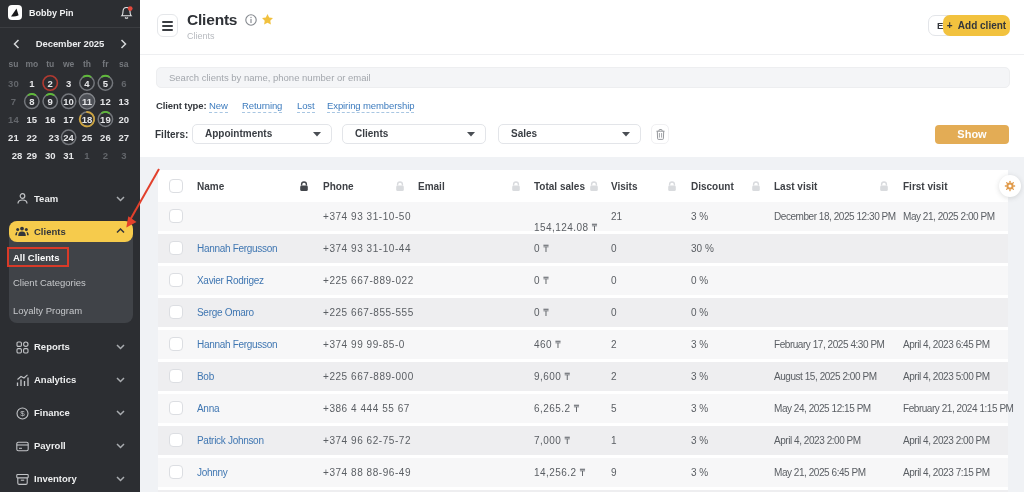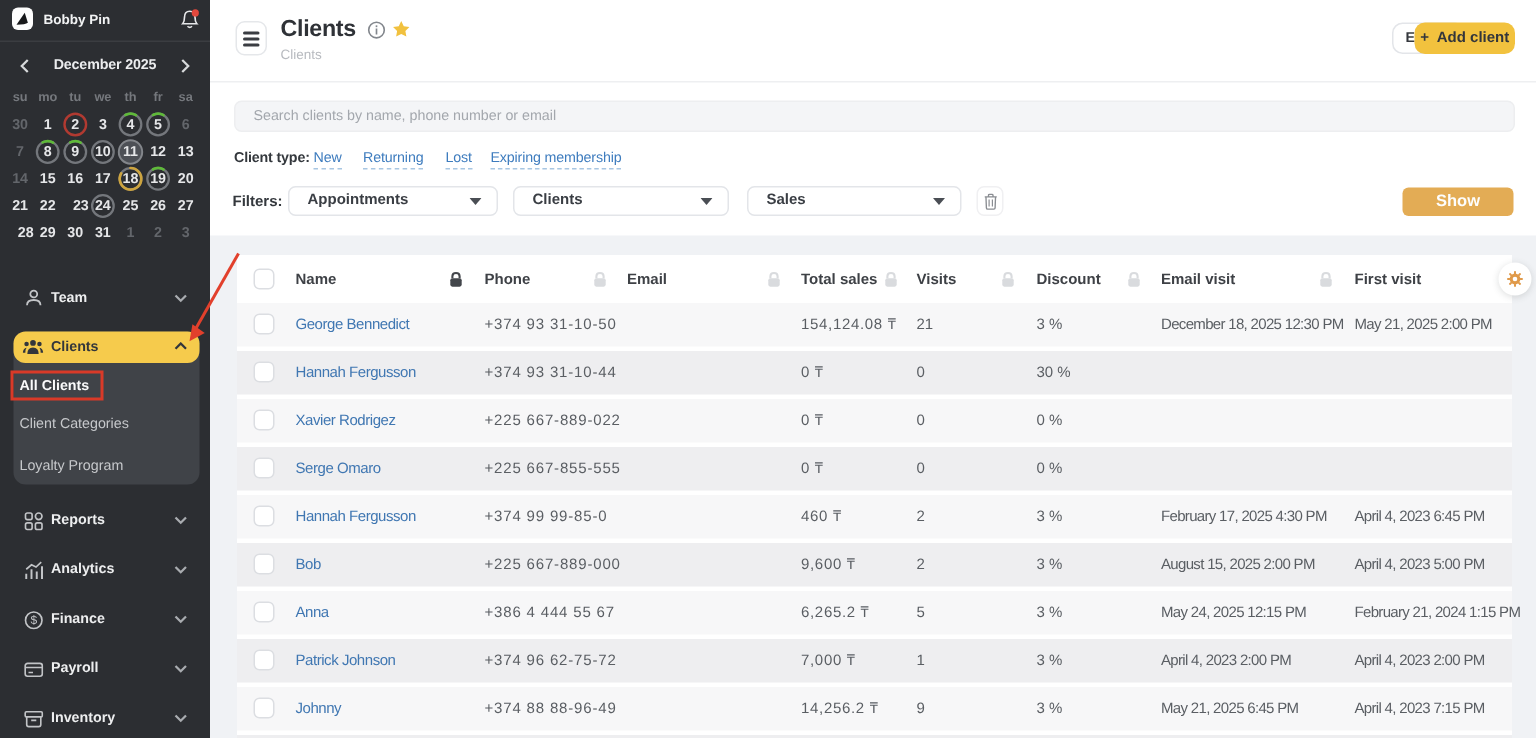--- a/index.html
+++ b/index.html
@@ -62,21 +62,21 @@
 </div>
 <div class="abs" style="left:935px;top:125px;width:74px;height:19px;background:#E3AC55;border-radius:4px;font-size:11px;font-weight:bold;color:#FDFDFC;line-height:19px;text-align:center;">Show</div>
 <div class="abs" style="left:158px;top:170px;width:850px;height:322px;background:#fff;"></div>
 <div class="abs" style="left:169px;top:179px;width:14px;height:14px;background:#fff;border:1px solid #DCDEE2;border-radius:4px;"></div>
 <div class="abs" style="left:197px;top:181px;font-size:10px;font-weight:bold;color:#3E4146;">Name</div>
 <div class="abs" style="left:323px;top:181px;font-size:10px;font-weight:bold;color:#3E4146;">Phone</div>
 <div class="abs" style="left:418px;top:181px;font-size:10px;font-weight:bold;color:#3E4146;">Email</div>
 <div class="abs" style="left:534px;top:181px;font-size:10px;font-weight:bold;color:#3E4146;">Total sales</div>
 <div class="abs" style="left:611px;top:181px;font-size:10px;font-weight:bold;color:#3E4146;">Visits</div>
 <div class="abs" style="left:691px;top:181px;font-size:10px;font-weight:bold;color:#3E4146;">Discount</div>
-<div class="abs" style="left:774px;top:181px;font-size:10px;font-weight:bold;color:#3E4146;">Email visit</div>
+<div class="abs" style="left:774px;top:181px;font-size:10px;font-weight:bold;color:#3E4146;">Last visit</div>
 <div class="abs" style="left:903px;top:181px;font-size:10px;font-weight:bold;color:#3E4146;">First visit</div>
 <svg class="abs" style="left:299px;top:180.5px;" width="10" height="11" viewBox="0 0 10 11">
       <path d="M2.6 4.5 V3.2 Q2.6 1 5 1 Q7.4 1 7.4 3.2 V4.5" fill="none" stroke="#43464B" stroke-width="1.4"></path>
       <rect x="1.2" y="4.5" width="7.6" height="5.6" rx="1.4" fill="#43464B"></rect>
     </svg>
 <svg class="abs" style="left:395px;top:180.5px;" width="10" height="11" viewBox="0 0 10 11">
       <path d="M2.6 4.5 V3.2 Q2.6 1 5 1 Q7.4 1 7.4 3.2 V4.5" fill="none" stroke="#D9DBDE" stroke-width="1.4"></path>
       <rect x="1.2" y="4.5" width="7.6" height="5.6" rx="1.4" fill="#D9DBDE"></rect>
     </svg>
 <svg class="abs" style="left:511px;top:180.5px;" width="10" height="11" viewBox="0 0 10 11">
@@ -108,23 +108,22 @@
       <rect x="8.9" y="1.2" width="2.2" height="3.6" rx="0.9" fill="#E09A4A" transform="rotate(135 10 10)"></rect>
       <rect x="8.9" y="1.2" width="2.2" height="3.6" rx="0.9" fill="#E09A4A" transform="rotate(180 10 10)"></rect>
       <rect x="8.9" y="1.2" width="2.2" height="3.6" rx="0.9" fill="#E09A4A" transform="rotate(225 10 10)"></rect>
       <rect x="8.9" y="1.2" width="2.2" height="3.6" rx="0.9" fill="#E09A4A" transform="rotate(270 10 10)"></rect>
       <rect x="8.9" y="1.2" width="2.2" height="3.6" rx="0.9" fill="#E09A4A" transform="rotate(315 10 10)"></rect>
       <circle cx="10" cy="10" r="6" fill="#E09A4A"></circle>
       <circle cx="10" cy="10" r="2.6" fill="#fff"></circle>
     </svg>
 <div class="abs" style="left:158px;top:202px;width:850px;height:29px;background:#F7F7F8;"></div>
 <div class="abs" style="left:169px;top:209px;width:14px;height:14px;background:#fff;border:1px solid #DCDEE2;border-radius:4px;"></div>
-<div class="abs" style="left:197px;top:202px;height:29px;line-height:29px;font-size:10px;color:#4077B2;white-space:nowrap;letter-spacing:-0.3px;">George Bennedict</div>
 <div class="abs" style="left:323px;top:202px;height:29px;line-height:29px;font-size:10px;color:#5A5E63;white-space:nowrap;letter-spacing:0.55px;">+374 93 31-10-50</div>
-<div class="abs" style="left:534px;top:202px;height:29px;line-height:29px;font-size:10px;color:#5A5E63;white-space:nowrap;letter-spacing:0.45px;">154,124.08 ₸</div>
+<div class="abs" style="left:534px;top:213px;height:29px;line-height:29px;font-size:10px;color:#5A5E63;white-space:nowrap;letter-spacing:0.45px;">154,124.08 ₸</div>
 <div class="abs" style="left:611px;top:202px;height:29px;line-height:29px;font-size:10px;color:#5A5E63;white-space:nowrap;letter-spacing:0px;">21</div>
 <div class="abs" style="left:691px;top:202px;height:29px;line-height:29px;font-size:10px;color:#5A5E63;white-space:nowrap;letter-spacing:0px;">3 %</div>
 <div class="abs" style="left:774px;top:202px;height:29px;line-height:29px;font-size:10px;color:#5A5E63;white-space:nowrap;letter-spacing:-0.45px;">December 18, 2025 12:30 PM</div>
 <div class="abs" style="left:903px;top:202px;height:29px;line-height:29px;font-size:10px;color:#5A5E63;white-space:nowrap;letter-spacing:-0.45px;">May 21, 2025 2:00 PM</div>
 <div class="abs" style="left:158px;top:234px;width:850px;height:29px;background:#EEEEF0;"></div>
 <div class="abs" style="left:169px;top:241px;width:14px;height:14px;background:#fff;border:1px solid #DCDEE2;border-radius:4px;"></div>
 <div class="abs" style="left:197px;top:234px;height:29px;line-height:29px;font-size:10px;color:#4077B2;white-space:nowrap;letter-spacing:-0.3px;">Hannah Fergusson</div>
 <div class="abs" style="left:323px;top:234px;height:29px;line-height:29px;font-size:10px;color:#5A5E63;white-space:nowrap;letter-spacing:0.55px;">+374 93 31-10-44</div>
 <div class="abs" style="left:534px;top:234px;height:29px;line-height:29px;font-size:10px;color:#5A5E63;white-space:nowrap;letter-spacing:0.45px;">0 ₸</div>
 <div class="abs" style="left:611px;top:234px;height:29px;line-height:29px;font-size:10px;color:#5A5E63;white-space:nowrap;letter-spacing:0px;">0</div>

